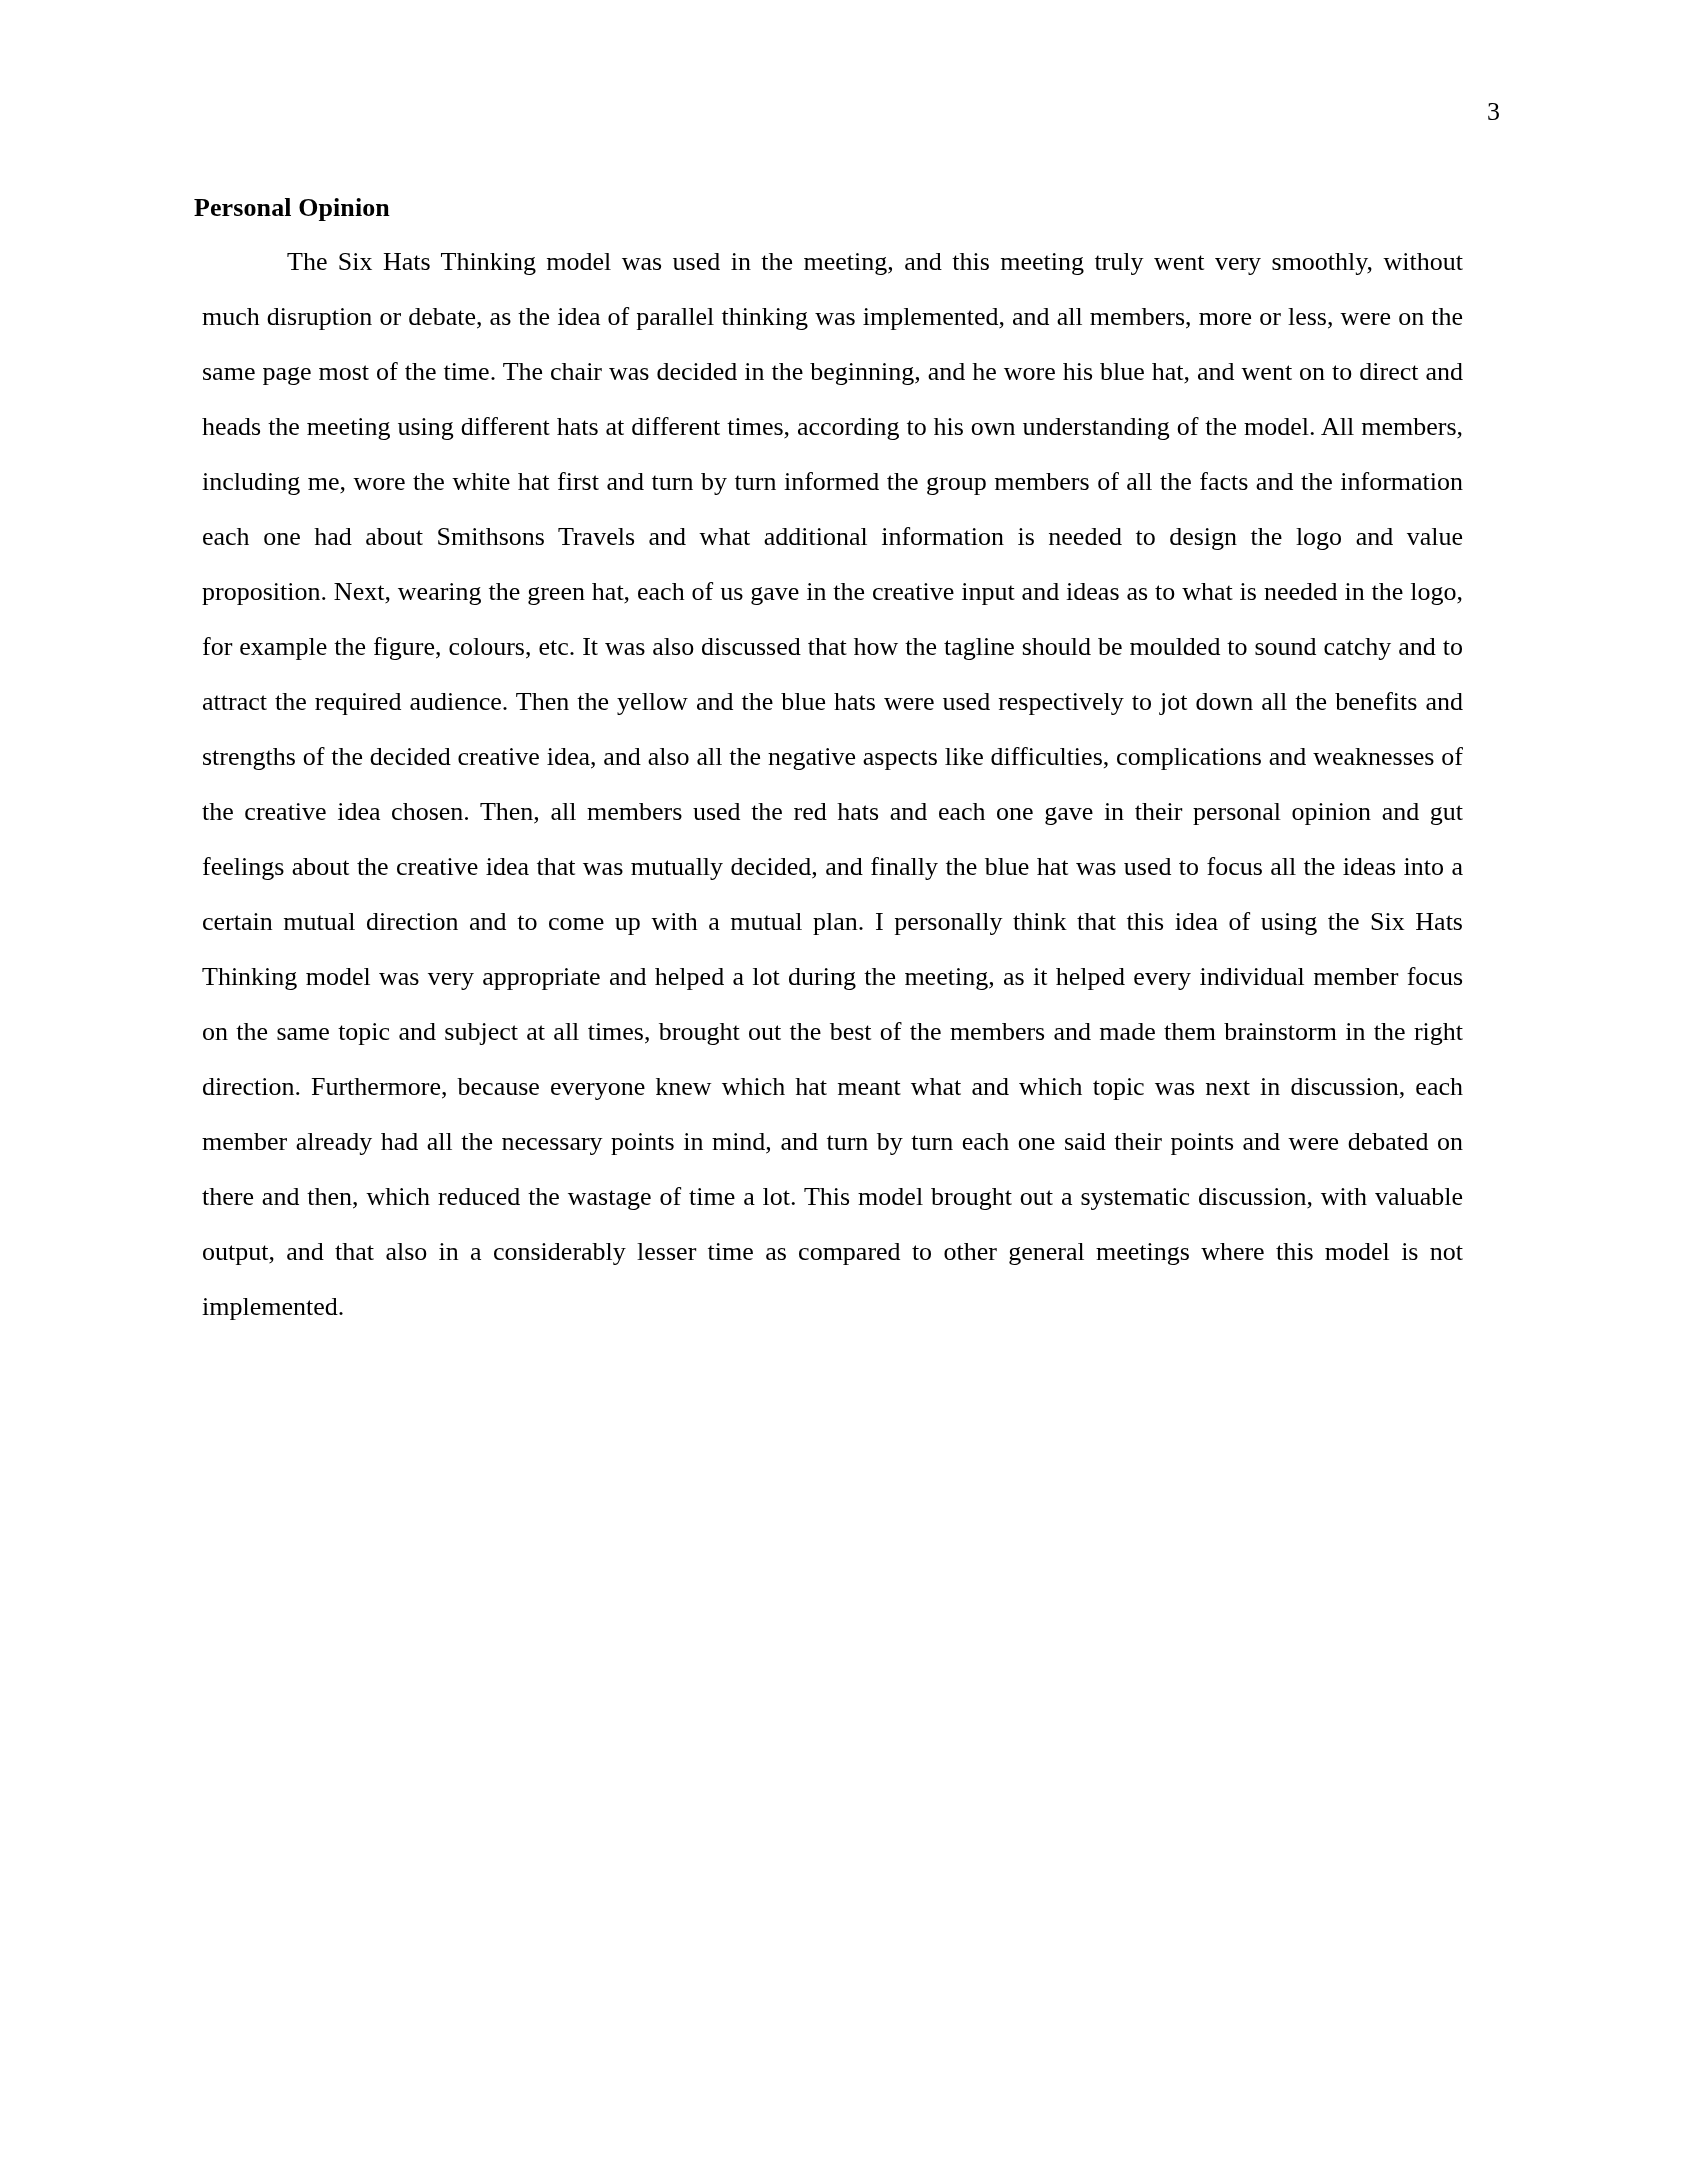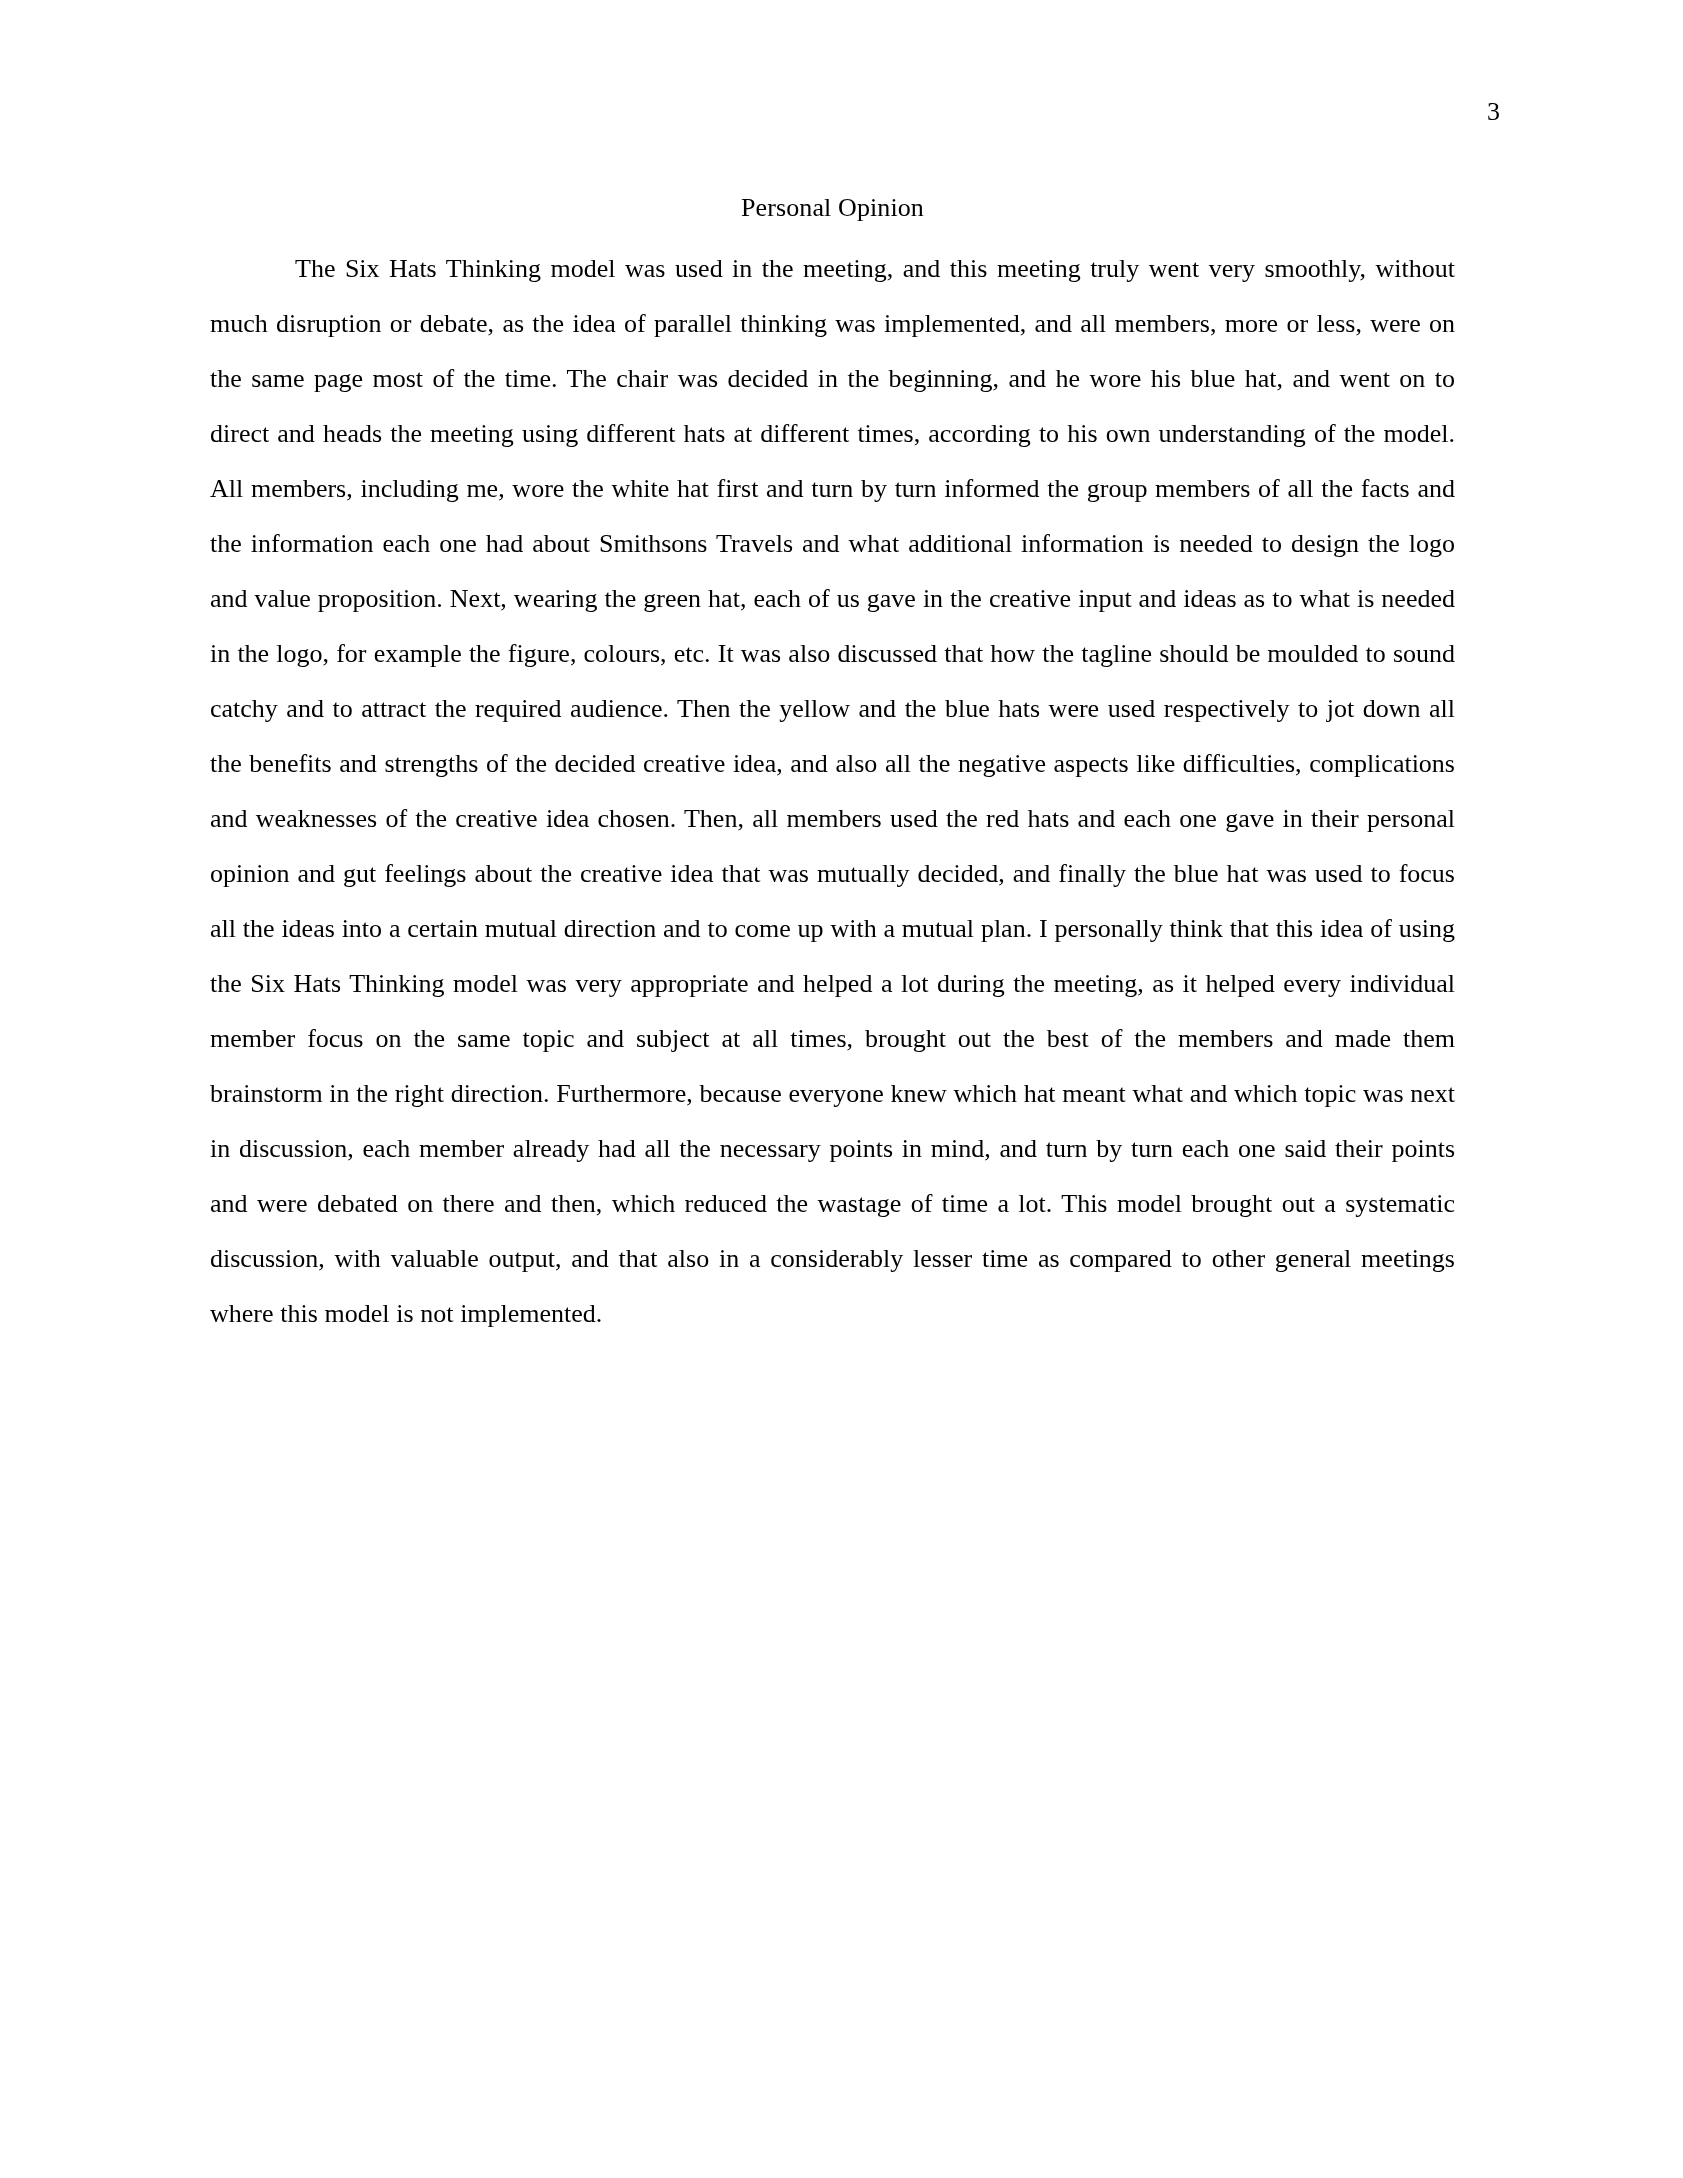--- a/index.html
+++ b/index.html
@@ -32,34 +32,33 @@
     text-align: right;
     font-family: "Liberation Serif", "DejaVu Serif", serif;
   }
   .content {
     position: absolute;
     top: 190px;
     left: 194px;
     width: 1277px;
   }
   .section-heading {
-    font-weight: normal;
+    font-weight: bold;
     font-size: 26px;
     line-height: 1.35;
     margin: 0 0 9px 0;
     letter-spacing: 0.1px;
-    text-align: center;
   }
   .body-paragraph {
     font-size: 26px;
     line-height: 55px;
     text-align: justify;
     text-justify: inter-word;
     text-indent: 85px;
-    margin: 16px;
+    margin: 8px;
     hyphens: none;
     word-spacing: 0.2px;
   }
 </style>
 </head>
 <body>
 
 <div class="page">
 
   <div class="page-number">3</div>

